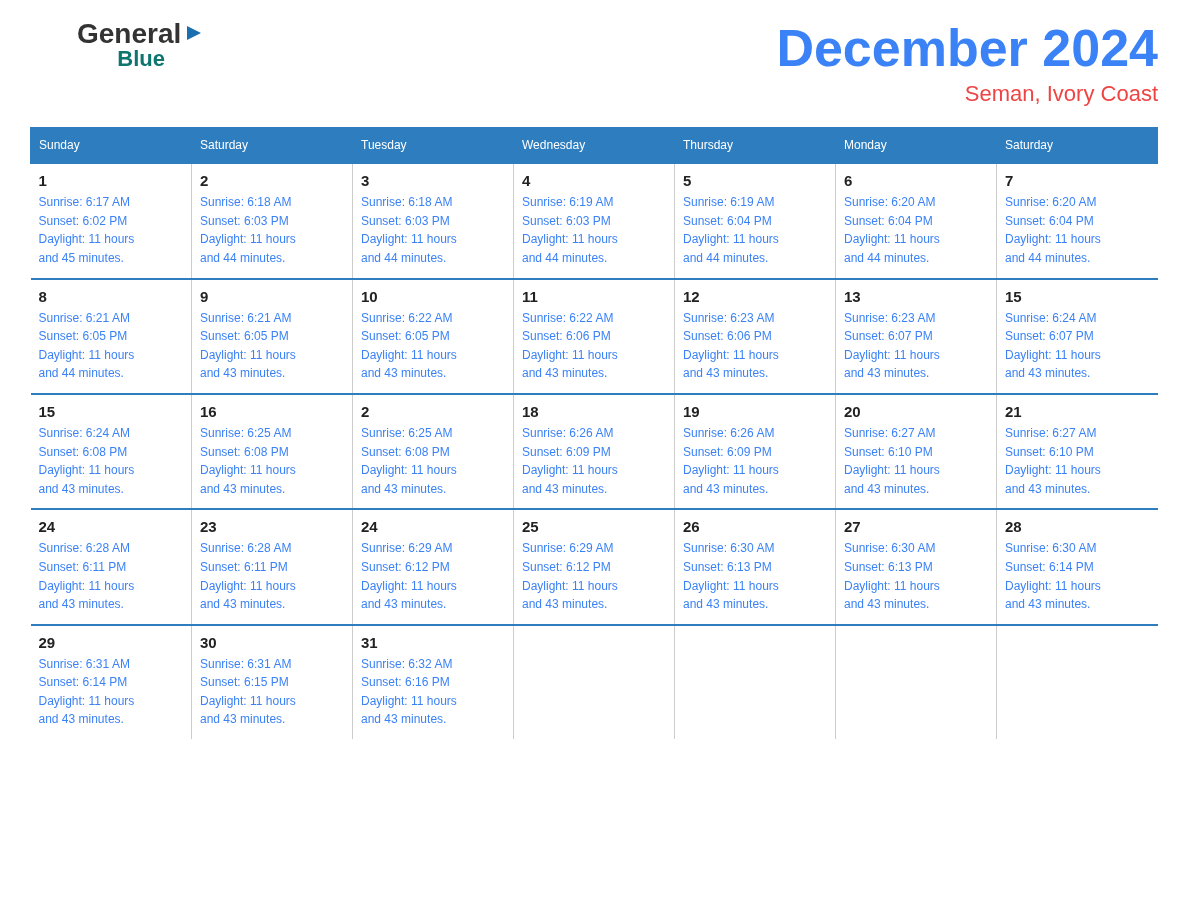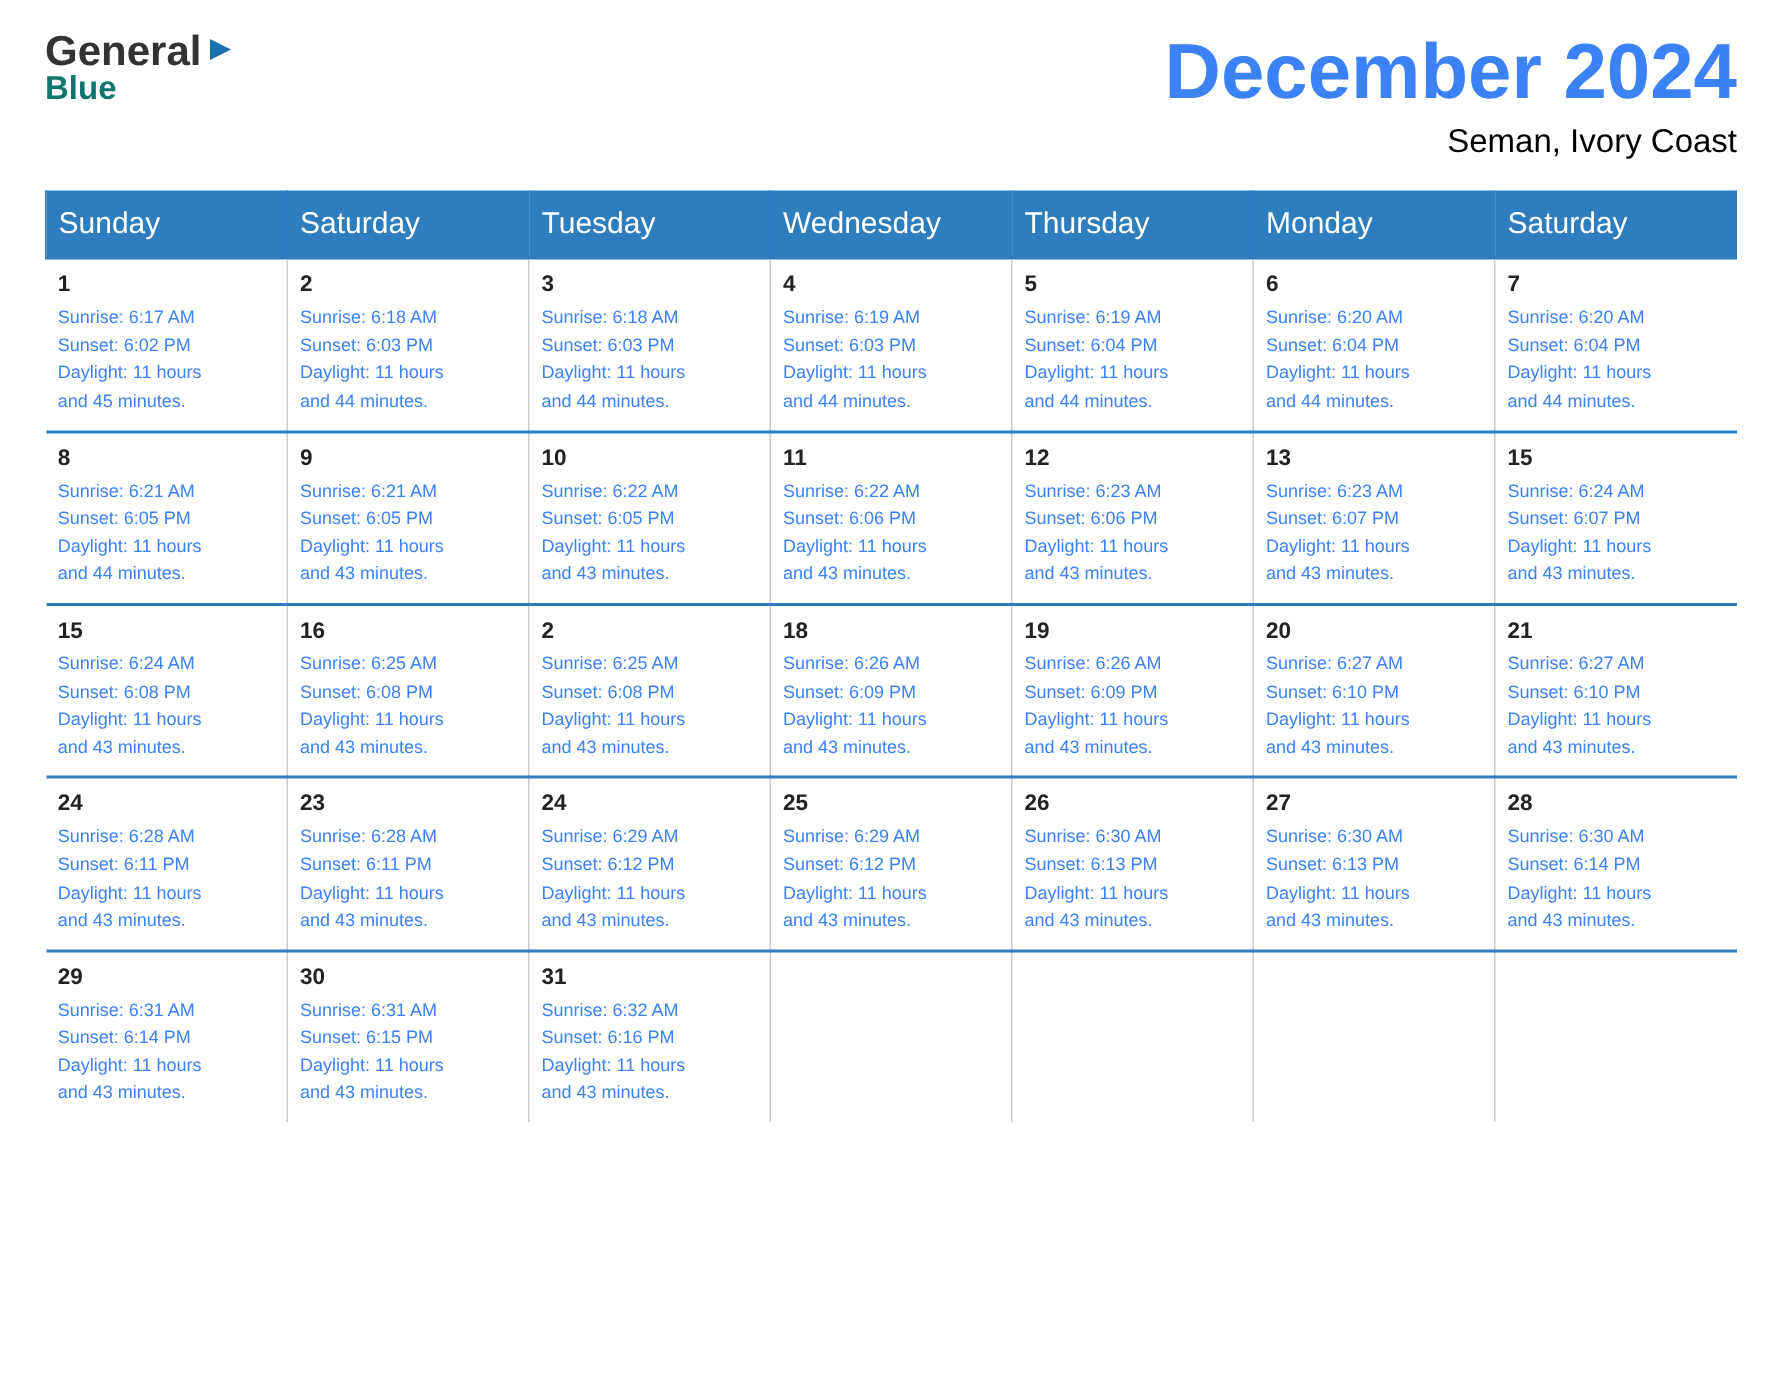--- a/index.html
+++ b/index.html
@@ -12,21 +12,22 @@
     }
     .header {
       display: flex;
       justify-content: space-between;
       align-items: flex-start;
       margin-bottom: 20px;
     }
     .logo {
       display: flex;
       flex-direction: column;
-      align-items: flex-start;
+      align-items: center;
+      margin-left: 47px;
     }
     .logo-text {
       font-size: 28px;
       font-weight: bold;
       color: #333;
       line-height: 1;
     }
     .logo-line2 {
       color: #0f766e;
       font-size: 22px;
@@ -37,36 +38,36 @@
       text-align: right;
     }
     .month-title {
       font-size: 52px;
       font-weight: bold;
       color: #3b82f6;
       line-height: 1.1;
     }
     .location {
       font-size: 22px;
-      color: #000000;
+      color: #ef4444;
       margin-top: 4px;
     }
     table {
       width: 100%;
       border-collapse: collapse;
       font-size: 13px;
     }
     thead tr {
       background-color: #2e7dbf;
       color: #fff;
     }
     thead th {
       padding: 10px 8px;
       text-align: left;
-      font-size: 20px;
+      font-size: 12px;
       font-weight: normal;
       border: 1px solid #2e7dbf;
     }
     tbody tr {
       border-top: 2px solid #2e7dbf;
     }
     tbody td {
       padding: 8px 8px 10px 8px;
       vertical-align: top;
       border-right: 1px solid #ccc;

